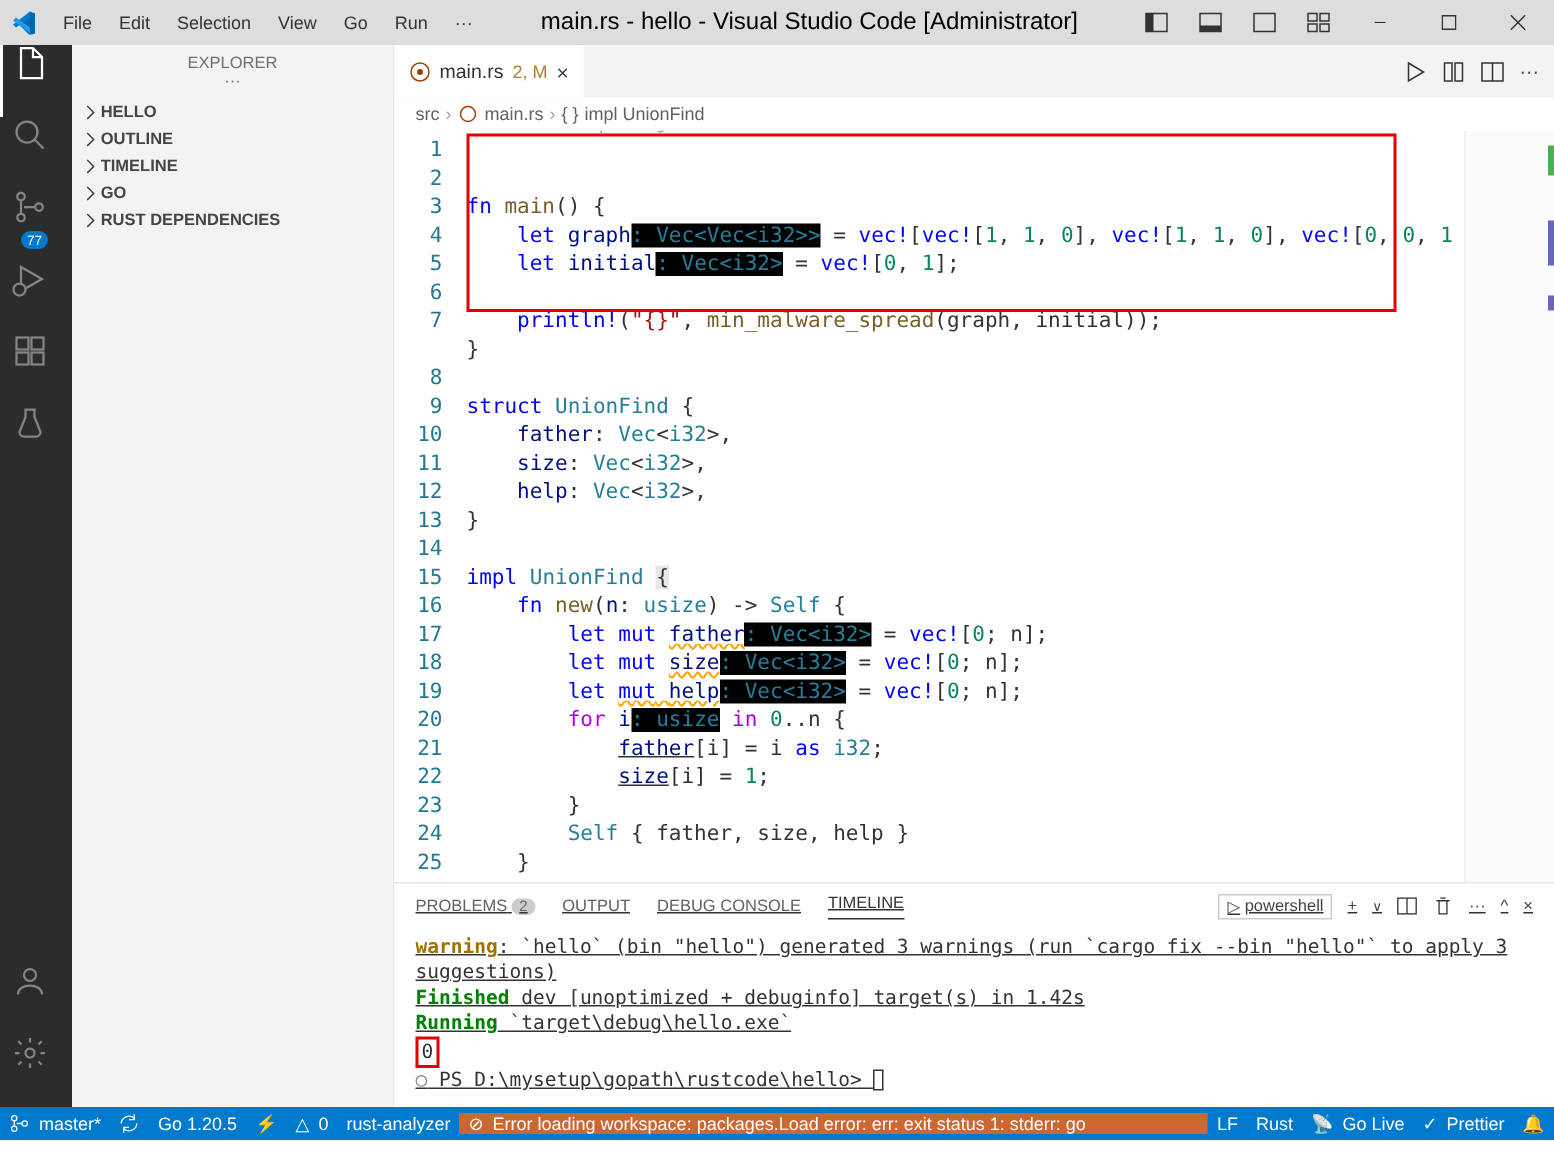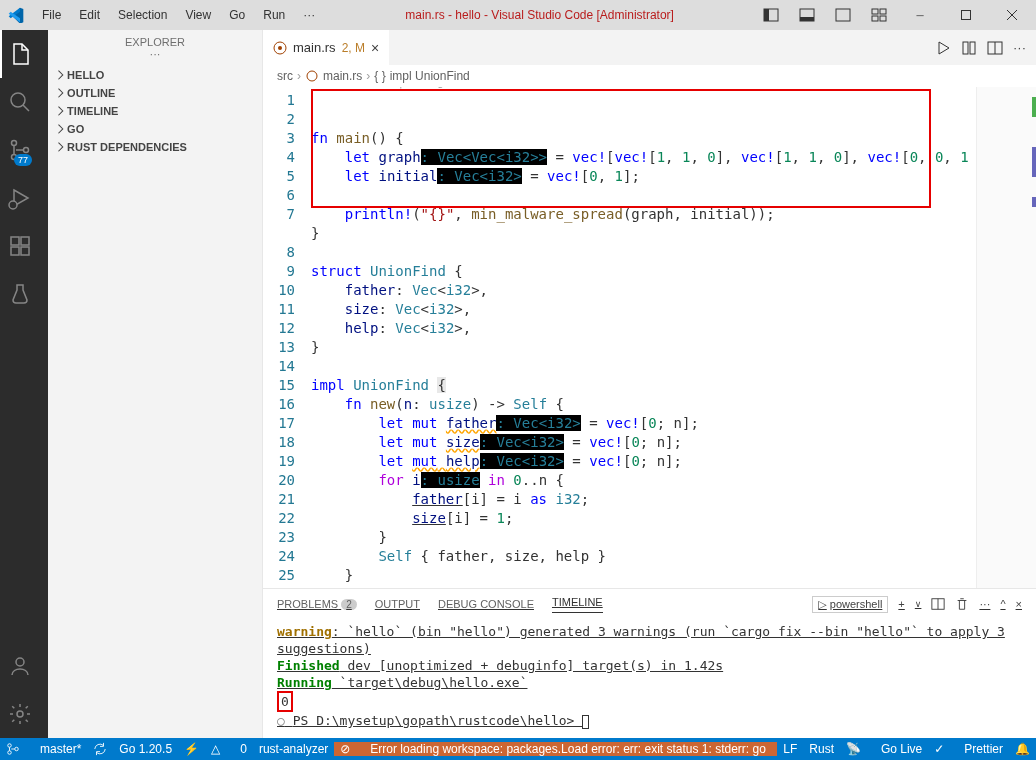--- a/index.html
+++ b/index.html
@@ -1,28 +1,28 @@
 <!DOCTYPE html>
 <html><head>
 <meta charset="utf-8">
 <style>
 * { margin: 0; padding: 0; box-sizing: border-box; }
 body { font-family: "Segoe UI", sans-serif; font-size: 13px; color: #333; background: #fff; overflow: hidden; width: 1036px; height: 768px; }
 .titlebar { height: 30px; background: #dddddd; display: flex; align-items: center; }
 .tb-left { display: flex; align-items: center; gap: 2px; padding-left: 8px; }
 .vscode-logo { width: 16px; height: 16px; margin-right: 8px; }
 .menu-item { padding: 4px 8px; font-size: 12px; }
-.tb-center { flex: 1; text-align: center; font-size: 12px; color: #b91c1c; }
+.tb-center { flex: 1; text-align: center; font-size: 16px; color: #000000; }
 .tb-right { display: flex; align-items: center; gap: 6px; padding-right: 4px; }
 .tb-icon { width: 30px; height: 30px; display: flex; align-items: center; justify-content: center; }
 .win-btn { width: 40px; height: 30px; display: flex; align-items: center; justify-content: center; font-size: 10px; }
 .main { display: flex; height: 708px; }
 .activitybar { width: 48px; background: #2c2c2c; display: flex; flex-direction: column; justify-content: space-between; }
 .ab-top, .ab-bottom { display: flex; flex-direction: column; }
-.ab-item { width: 40px; height: 48px; display: flex; align-items: center; justify-content: center; color: #858585; position: relative; }
+.ab-item { width: 40px; height: 48px; display: flex; align-items: flex-start; justify-content: center; color: #858585; position: relative; }
 .ab-item.active { color: #fff; border-left: 2px solid #fff; }
 .ab-badge { position: absolute; bottom: 8px; right: 8px; background: #007acc; color: #fff; border-radius: 8px; font-size: 9px; padding: 1px 4px; }
 .sidebar { width: 215px; background: #f3f3f3; border-right: 1px solid #e7e7e7; }
 .sb-header { display: flex; justify-content: space-between; align-items: center; padding: 6px 12px; font-size: 11px; color: #6f6f6f; flex-direction: column; }
 .sb-section { display: flex; align-items: center; padding: 2px 6px; font-size: 11px; font-weight: 700; color: #444; }
 .sb-chevron { margin-right: 4px; font-size: 12px; color: #424242; transform: rotate(-90deg);}
 .editor-area { flex: 1; display: flex; flex-direction: column; background: #fff; position: relative; }
 .tabbar { height: 35px; background: #f3f3f3; display: flex; align-items: stretch; }
 .tab { background: #fff; border-right: 1px solid #f3f3f3; display: flex; align-items: center; padding: 0 10px; gap: 6px; font-size: 13px; }
 .tab-status { color: #ba7d29; font-size: 12px; }
@@ -52,21 +52,21 @@
 .panel { height: 150px; border-top: 1px solid #e7e7e7; background: #fff; display: flex; flex-direction: column; text-decoration: underline; }
 .panel-tabs { height: 30px; display: flex; align-items: center; padding: 0 14px; gap: 18px; font-size: 11px; color: #616161; }
 .ptab.active { color: #333; border-bottom: 1px solid #333; padding-bottom: 4px; }
 .panel-actions { margin-left: auto; display: flex; align-items: center; gap: 10px; color: #424242; }
 .badge-circle { background: #ccc; border-radius: 8px; padding: 0 5px; font-size: 10px; }
 .terminal { flex: 1; font-family: Consolas, monospace; font-size: 13px; line-height: 17px; padding: 4px 14px; color: #333; overflow: hidden; }
 .term-warn { color: #a07000; font-weight:700;}
 .term-green { color: #008000; font-weight:700;}
 .out-box { display:inline-block; border: 2px solid #e60000; padding: 0 2px; }
 .statusbar { height: 22px; background: #007acc; color: #fff; display: flex; align-items: center; font-size: 12px; }
-.sb-item { padding: 0 6px; display: flex; align-items: center; gap: 20px; }
+.sb-item { padding: 0 6px; display: flex; align-items: center; gap: 6px; }
 .sb-error-item { background: #c63; flex:1; overflow:hidden; white-space:nowrap; }
 svg { display: block; }
 u.m { text-decoration-line: underline; text-decoration-style: wavy; text-decoration-color: #ffa500;}
 .dropdown-hint { border:1px solid #ccc; padding: 1px 5px; font-size:11px; display:flex; align-items:center; gap:3px;}
 </style>
 </head>
 <body>
 
 <div class="titlebar">
   <div class="tb-left">

